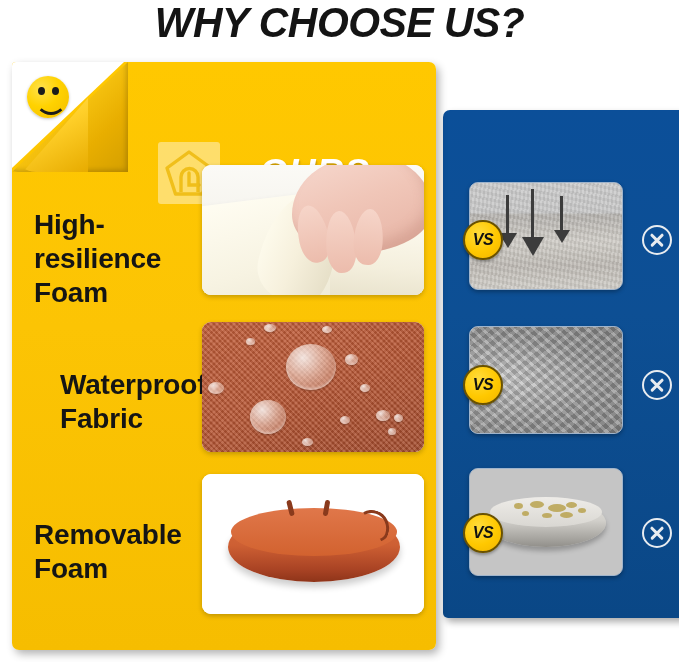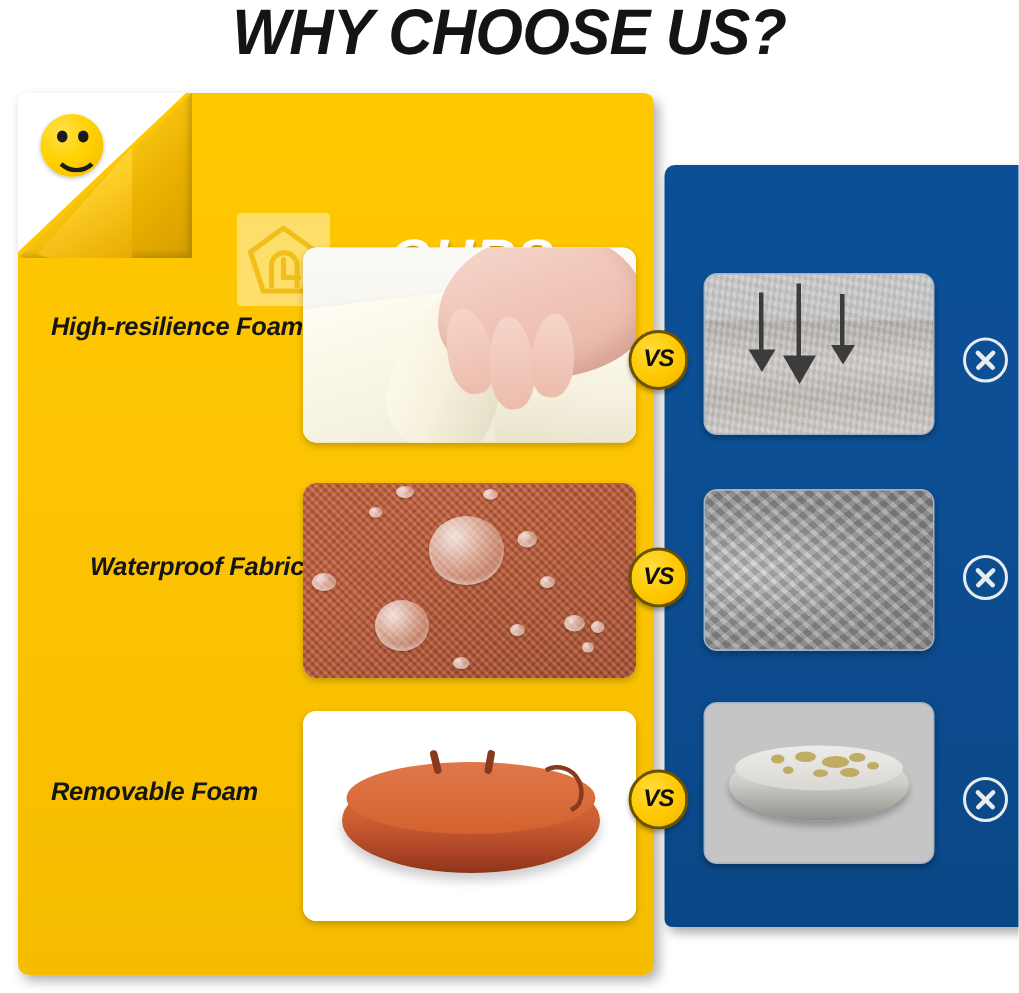--- a/index.html
+++ b/index.html
@@ -164,21 +164,21 @@
   }
   .ours-title{
     position:absolute;left:247px;top:90px;
     font-size:37px;font-weight:700;font-style:italic;
     letter-spacing:1px;color:#ffffff;
     text-shadow:1px 2px 2px rgba(160,115,0,0.55);
   }
 
   .feature-label{
     position:absolute;left:22px;width:180px;
-    font-size:17px;font-weight:700;font-style:italic;
+    font-size:28px;font-weight:700;
     line-height:1.22;color:#151515;
     letter-spacing:-0.2px;
   }
   .fl1{top:146px;} .fl2{top:306px;margin-left:26px;} .fl3{top:456px;}
 
   .our-card{
     position:absolute;left:190px;width:222px;height:130px;
     border-radius:9px;background:#ffffff;overflow:hidden;
     box-shadow:0 2px 5px rgba(0,0,0,0.22);
   }
@@ -254,21 +254,21 @@
   }
 
   
   .vs{
     position:absolute;width:36px;height:36px;border-radius:50%;
     background:radial-gradient(circle at 38% 32%,#ffdc3c 0%,#ffc800 55%,#f0b400 100%);
     border:2px solid #6a5200;
     display:flex;align-items:center;justify-content:center;
     font-size:16px;font-weight:700;font-style:italic;color:#111111;
     box-shadow:0 2px 3px rgba(0,0,0,0.30);
-    z-index:6;letter-spacing:-0.5px;
+    z-index:6;letter-spacing:-0.5px;margin-left:44px;
   }
   .vs1{left:419px;top:220px;}
   .vs2{left:419px;top:365px;}
   .vs3{left:419px;top:513px;}
 
   
   .xicon{
     position:absolute;width:26px;height:26px;border-radius:50%;
     border:2px solid #e8ecf0;z-index:6;
   }

